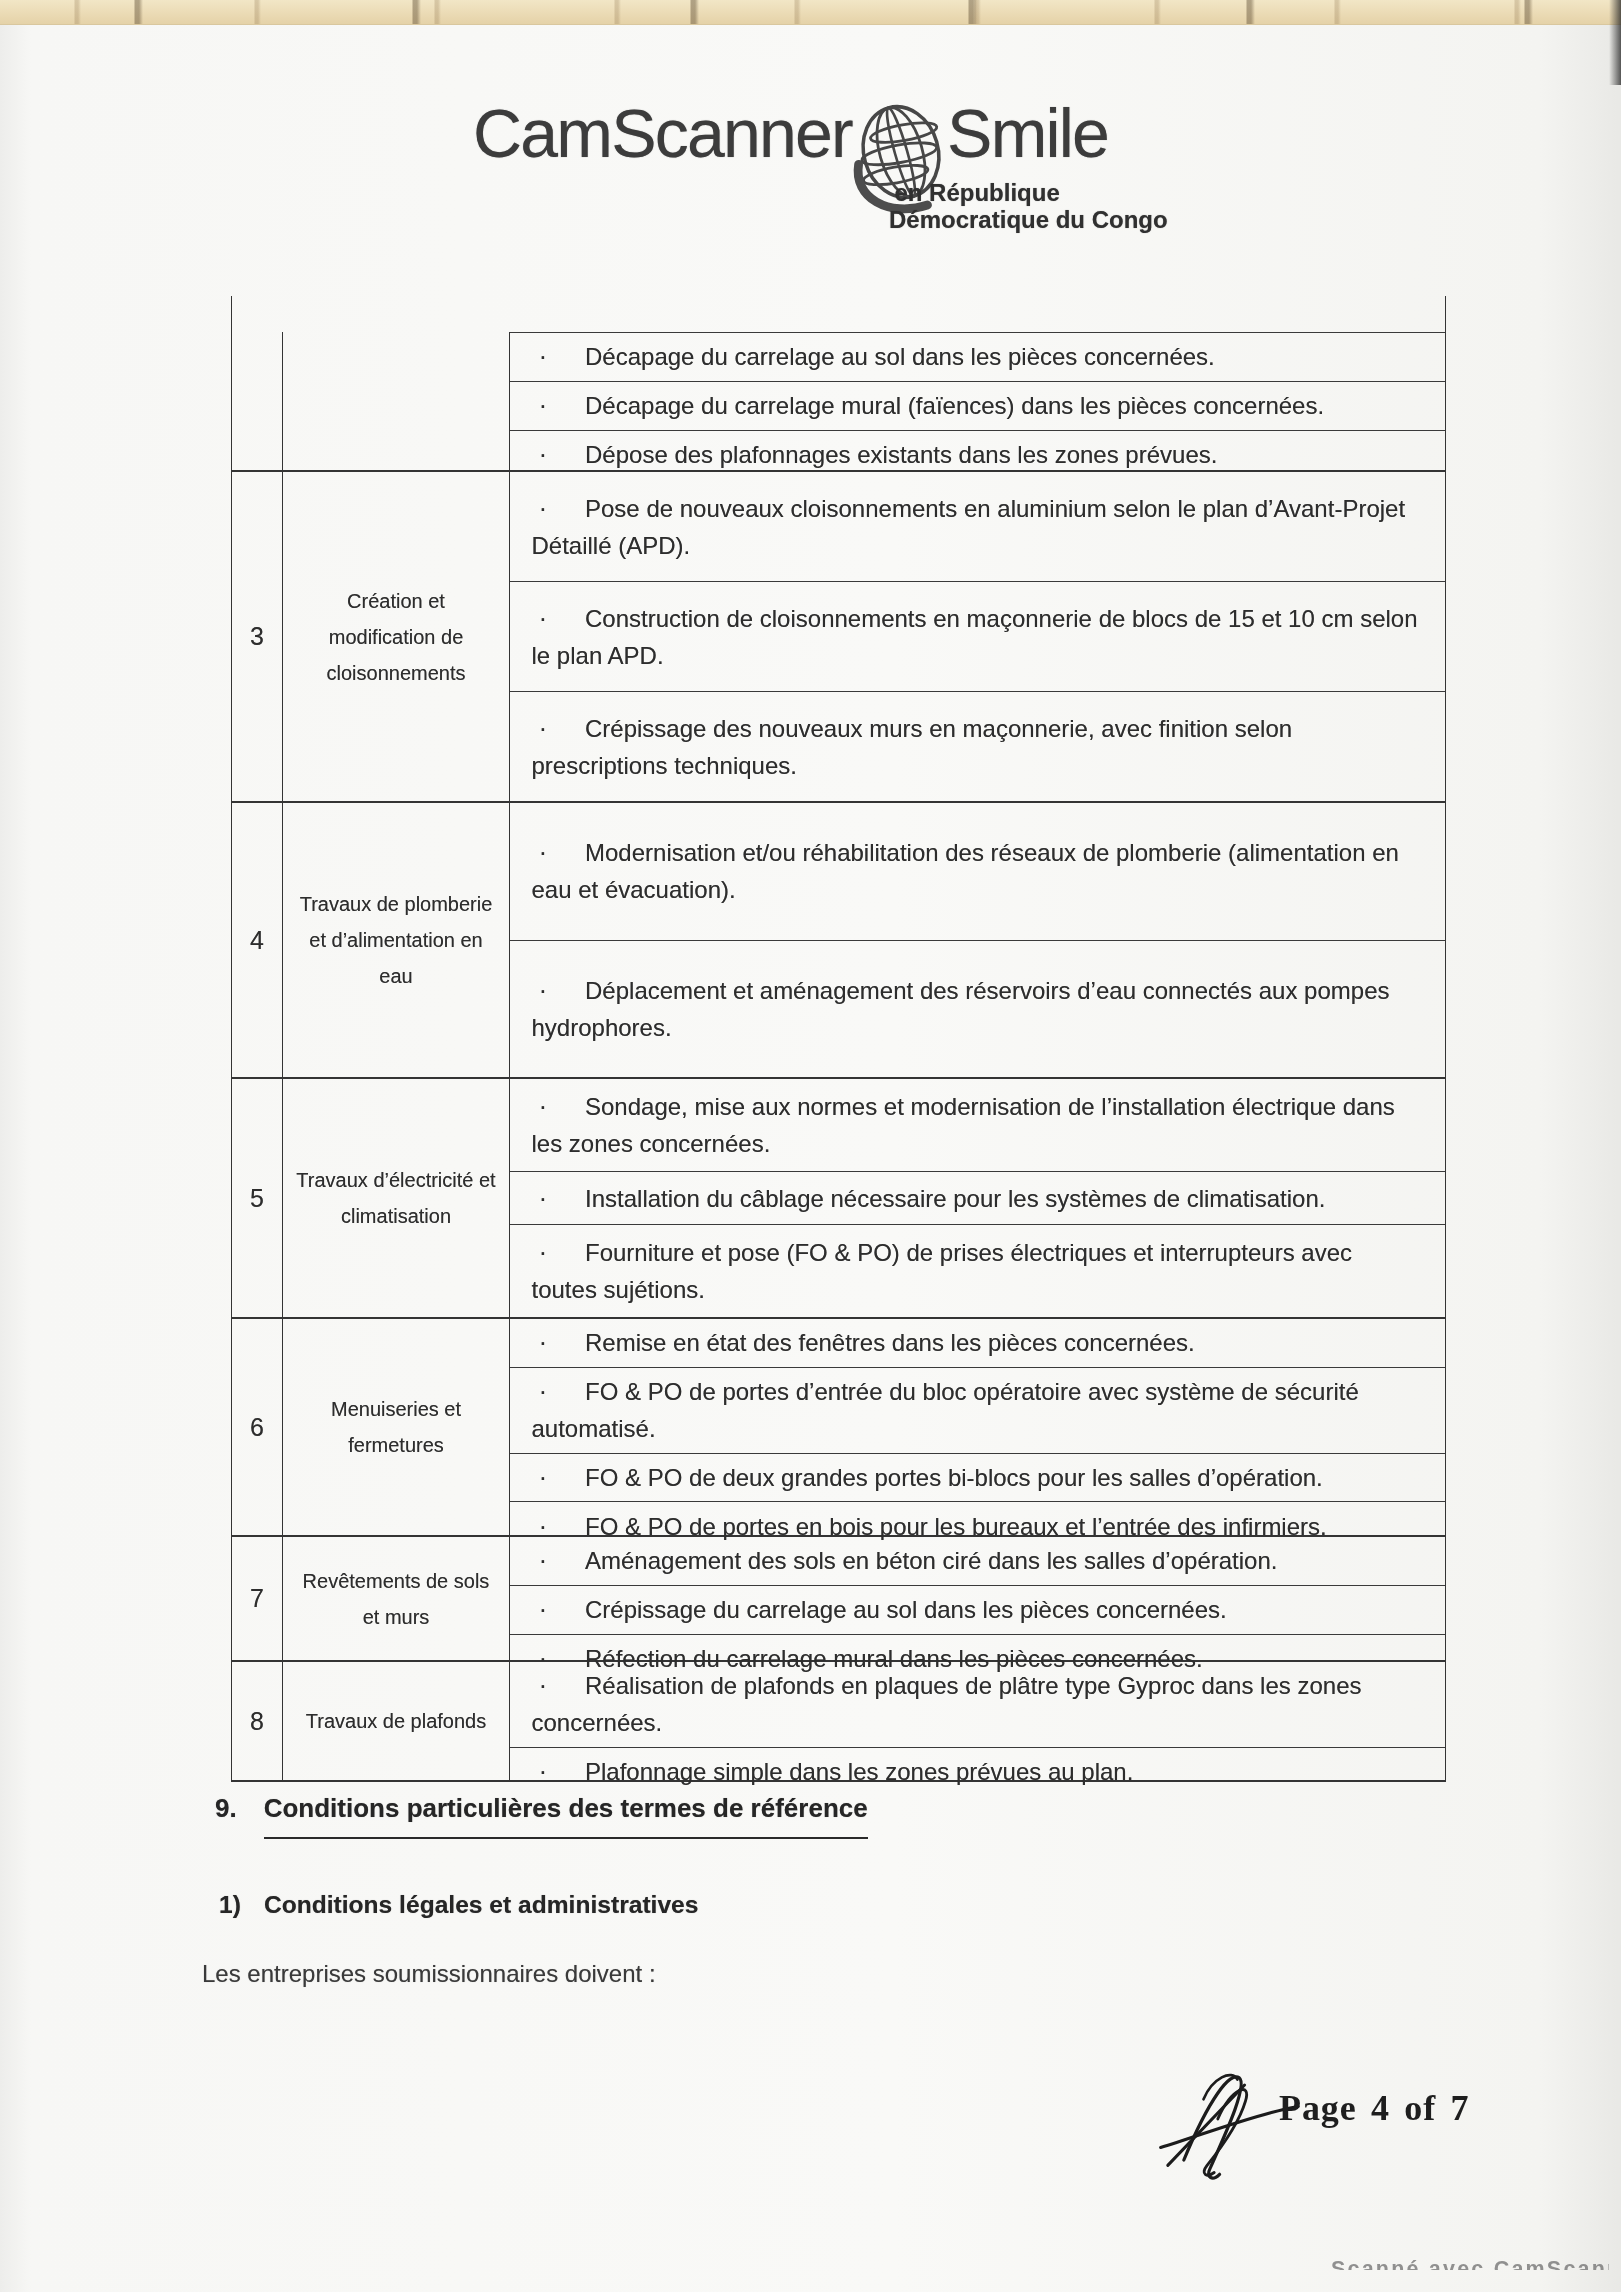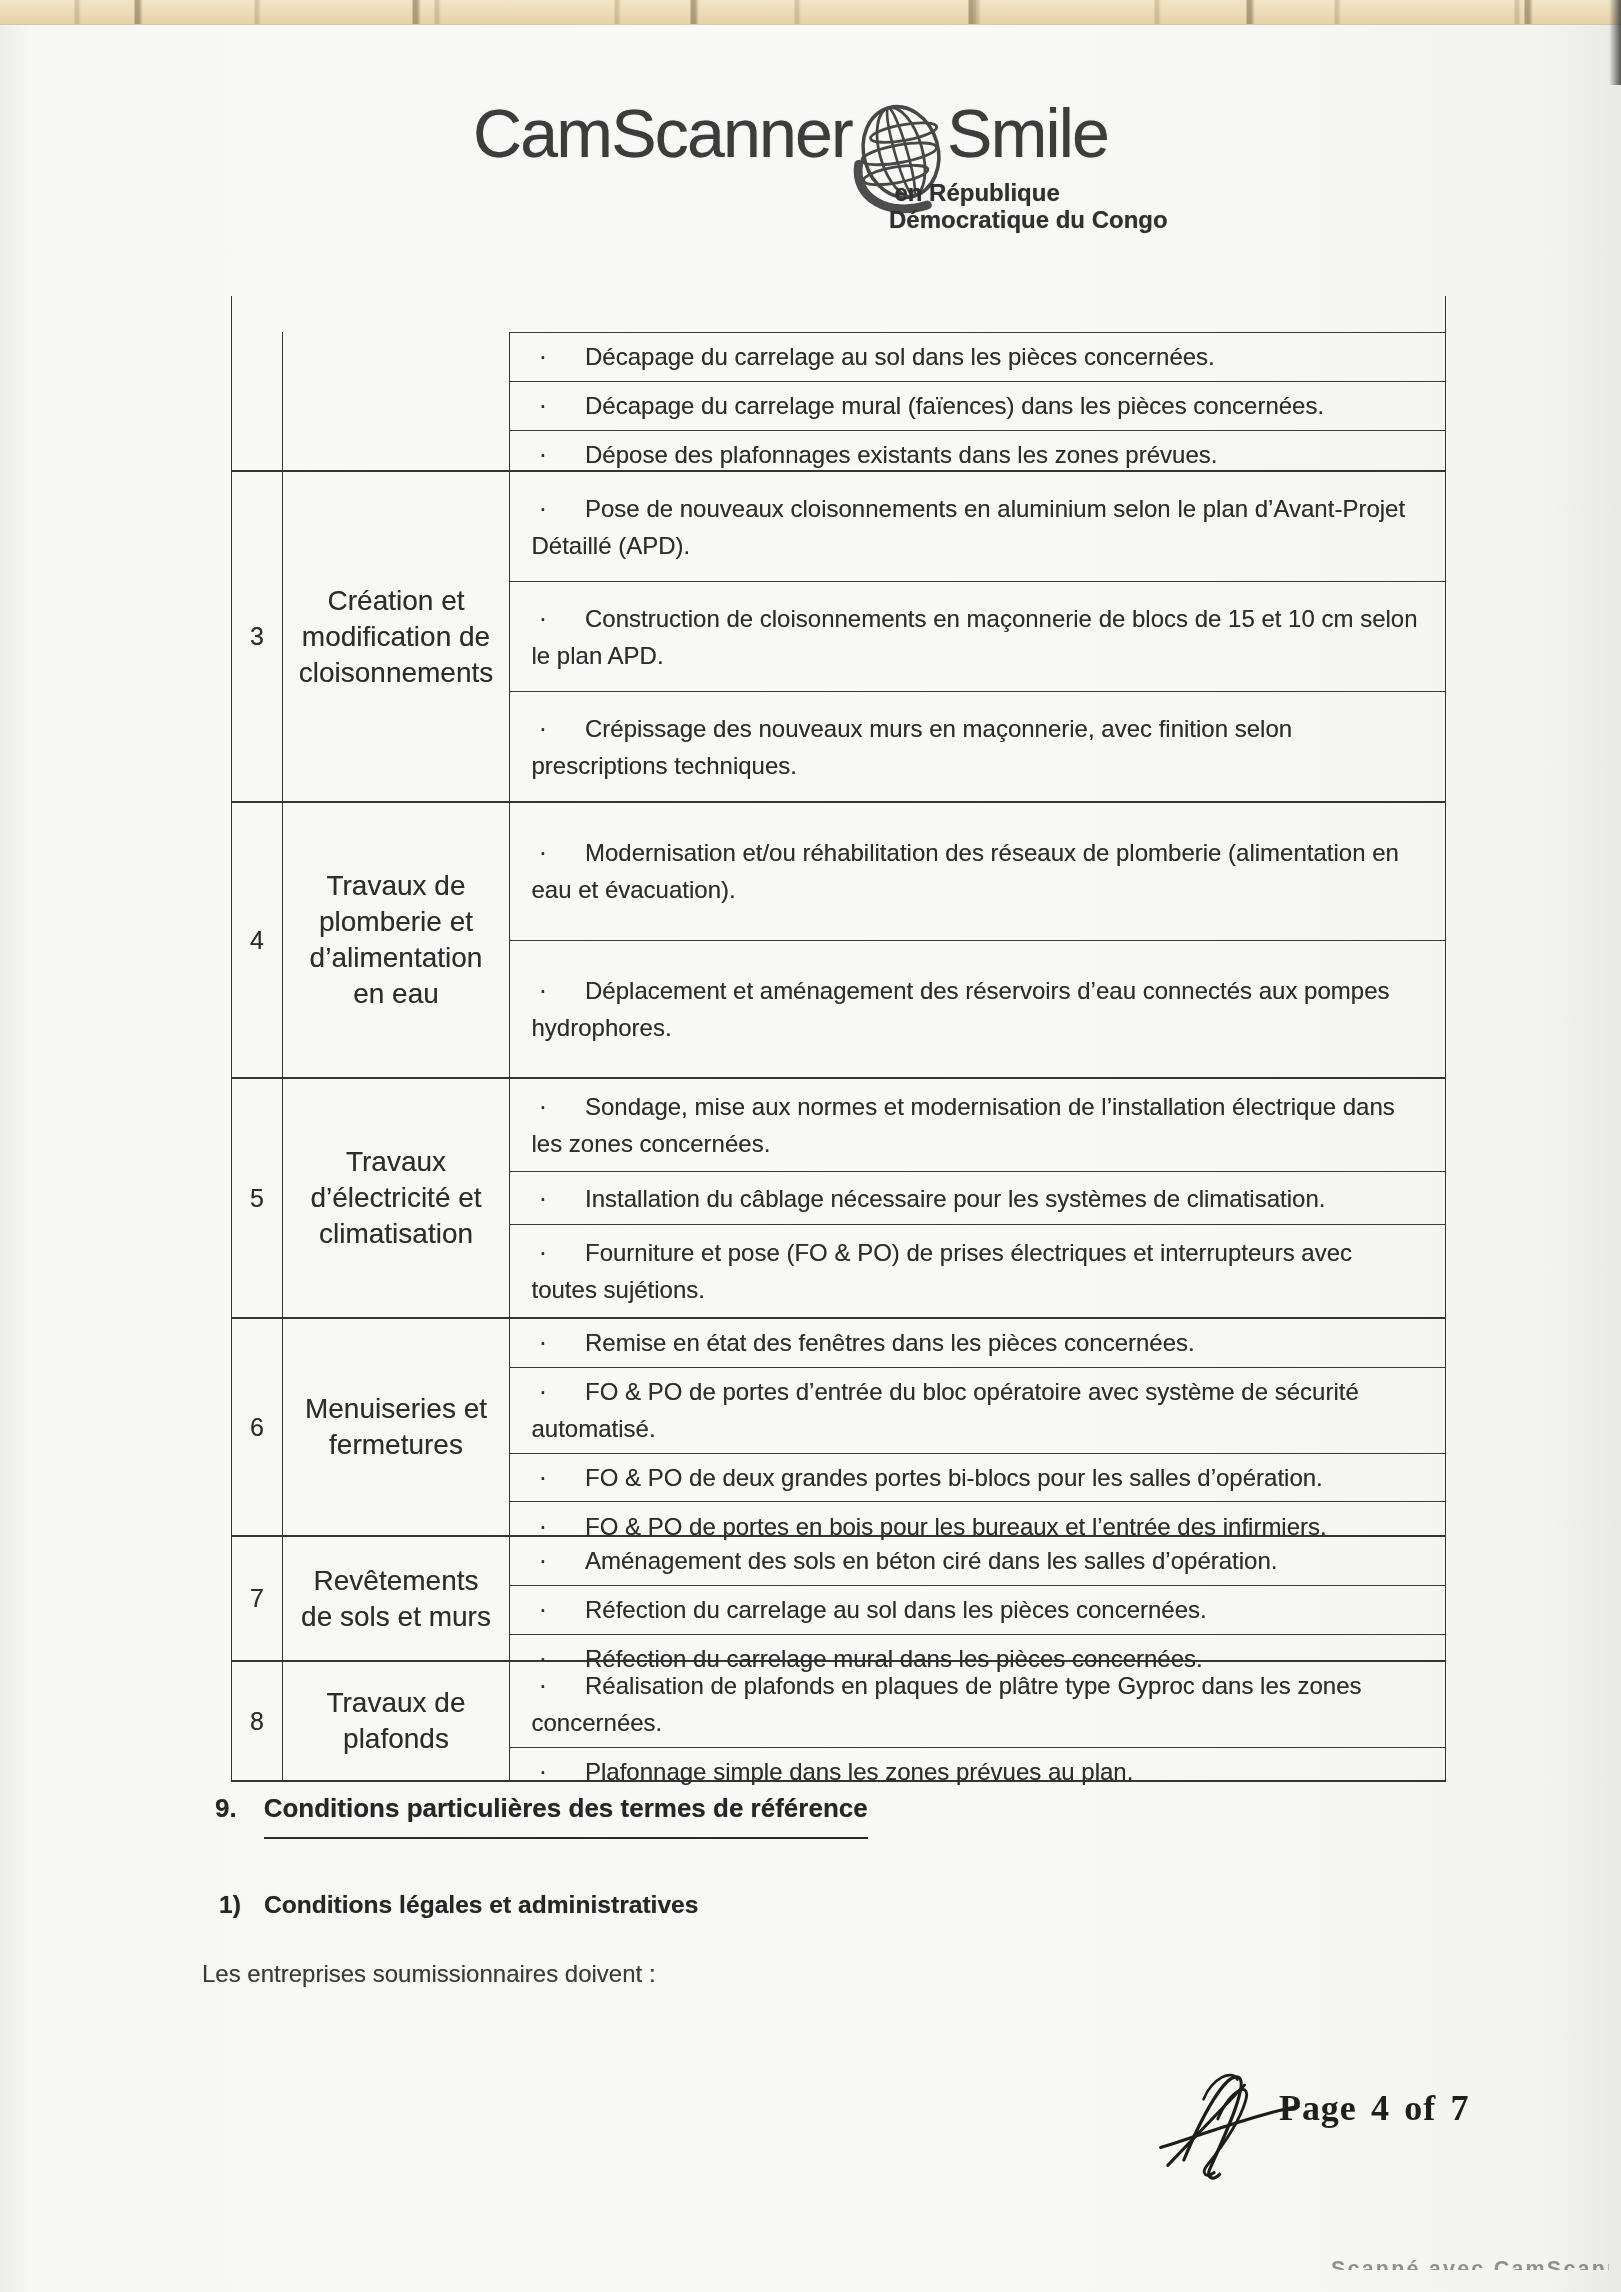--- a/index.html
+++ b/index.html
@@ -58,21 +58,21 @@
   .tsection:nth-child(5){ height:218px; }
   .tsection:nth-child(6){ height:125px; }
   .tsection:nth-child(7){ height:120px; }
   .tnum {
     width:51px; flex:0 0 auto; border-right:1.8px solid #343434;
     display:flex; align-items:center; justify-content:center; font-size:25px;
   }
   .tcat {
     width:227px; flex:0 0 auto; border-right:1.8px solid #343434;
     display:flex; align-items:center; justify-content:center;
-    text-align:center; padding:0 11.6px; line-height:36px; font-size:28px;
+    text-align:center; padding:0 11.6px; line-height:36px; font-size:20px;
   }
   .titems { flex:1 1 auto; display:flex; flex-direction:column; }
   .titem {
     flex:1 1 0; display:flex; align-items:center;
     padding:5.4px 23px 5.4px 21.5px;
   }
   .titem:not(:first-child){ border-top:1.8px solid #3a3a3a; }
   .tsection.first .titem:first-child { border-top:1.8px solid #3a3a3a; }
   .titem-inner { width:100%; }
   .bullet { display:inline-block; margin:0 38px 0 7.2px; font-size:25px; }
@@ -219,21 +219,21 @@
       </div>
     </div>
     <div class="tsection">
       <div class="tnum">7</div>
       <div class="tcat">Revêtements de sols et murs</div>
       <div class="titems">
         <div class="titem" style="flex-grow: 1;">
           <div class="titem-inner"><span class="bullet">·</span><span>Aménagement des sols en béton ciré dans les salles d’opération.</span></div>
         </div>
         <div class="titem" style="flex-grow: 1;">
-          <div class="titem-inner"><span class="bullet">·</span><span>Réfection du carrelage au sol dans les pièces concernées.</span></div>
+          <div class="titem-inner"><span class="bullet">·</span><span>Crépissage du carrelage au sol dans les pièces concernées.</span></div>
         </div>
         <div class="titem" style="flex-grow: 1;">
           <div class="titem-inner"><span class="bullet">·</span><span>Réfection du carrelage mural dans les pièces concernées.</span></div>
         </div>
       </div>
     </div>
     <div class="tsection">
       <div class="tnum">8</div>
       <div class="tcat">Travaux de plafonds</div>
       <div class="titems">

